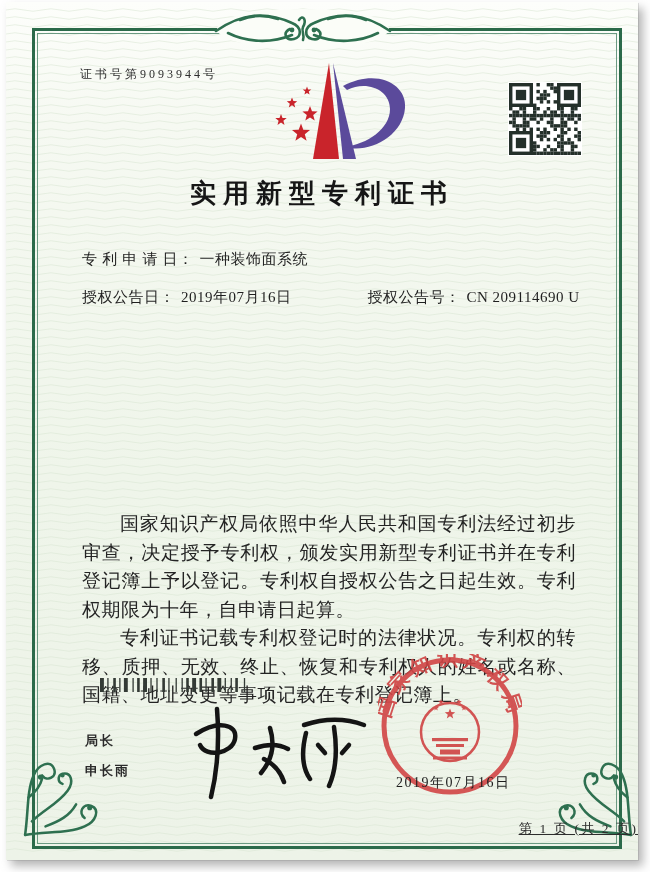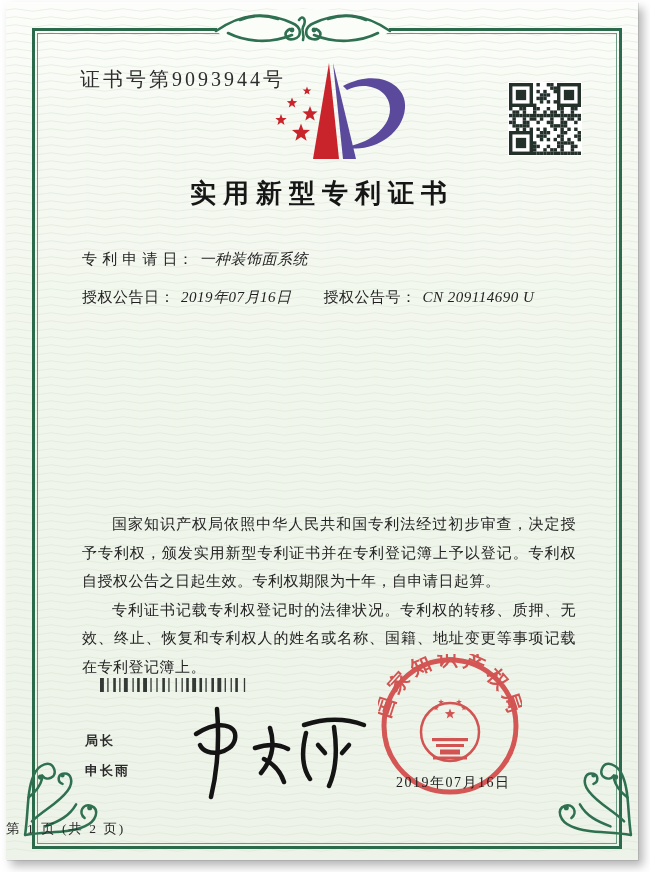--- a/index.html
+++ b/index.html
@@ -13,40 +13,40 @@
     background:linear-gradient(180deg,#fdfefb 0%,#f6f9f2 14%,#eff5ea 55%,#edf3e8 100%);
     box-shadow:5px 6px 9px rgba(110,110,110,.5),1px 1px 0 #e4e4e4;
   }
   #waves{position:absolute;left:0;top:0;width:632px;height:858px;opacity:.55;pointer-events:none;}
   .frame{position:absolute;left:26px;top:26px;width:584px;height:815px;border:3px solid #2b6a4a;}
   .frame-inner{position:absolute;inset:2px;border:1px solid #6a9a82;}
   .fl{position:absolute;color:#2e7050;}
   .fl-bl{left:14px;top:736px;width:102px;height:102px;}
   .fl-br{left:528px;top:736px;width:102px;height:102px;transform:scaleX(-1);}
   .top-orn{position:absolute;left:206px;top:0px;width:182px;height:52px;color:#2e7050;}
-  .cert-no{position:absolute;left:74px;top:64px;font-size:20px;letter-spacing:3px;color:#2d2d2d;}
+  .cert-no{position:absolute;left:74px;top:64px;font-size:12px;letter-spacing:3px;color:#2d2d2d;}
   .logo{position:absolute;left:249px;top:58px;width:160px;height:108px;}
   .qr{position:absolute;left:502px;top:80px;width:72px;height:72px;background:#fff;padding:1px;}
   .title{position:absolute;left:0;top:174px;width:100%;text-align:center;
     font-size:26px;font-weight:bold;letter-spacing:7px;color:#161616;}
   .fields{position:absolute;left:76px;top:246px;width:500px;font-size:15px;}
   .frow{height:38px;line-height:22px;white-space:nowrap;letter-spacing:.5px;}
   .flabel{display:inline-block;width:96px;text-align:justify;text-align-last:justify;vertical-align:top;}
-  .fval{margin-left:6px;font-style:italic;}
-  .grant2{margin-left:32px;}
-  .paras{position:absolute;left:76px;top:508px;width:494px;font-size:15px;line-height:28.5px;
+  .fval{margin-left:6px;}
+  .grant2{margin-left:76px;}
+  .paras{position:absolute;left:76px;top:508px;width:494px;font-size:19px;line-height:28.5px;
     text-align:justify;letter-spacing:.5px;color:#242424;}
   .paras p{margin:0;text-indent:2em;}
   .barcode{position:absolute;left:94px;top:676px;width:148px;height:14px;}
   .seal{position:absolute;left:372px;top:652px;width:144px;height:144px;opacity:.9;}
   .seal-date{position:absolute;left:390px;top:772px;width:150px;font-size:14px;letter-spacing:1.5px;color:#1d1d1d;}
   .signer{position:absolute;left:79px;top:724px;font-family:"Liberation Sans","DejaVu Sans",sans-serif;
     font-size:13px;font-weight:600;color:#2a2a2a;line-height:30px;letter-spacing:2px;}
   .signature{position:absolute;left:172px;top:700px;width:200px;height:100px;}
-  .footer{position:absolute;left:0;top:818px;width:100%;text-align:left;font-size:13.5px;letter-spacing:2px;color:#2d2d2d;}
+  .footer{position:absolute;left:0;top:818px;width:100%;text-align:right;font-size:13.5px;letter-spacing:2px;color:#2d2d2d;text-decoration:underline;}
 </style>
 </head>
 <body>
 
 <div class="paper">
 
   <svg id="waves" viewBox="0 0 632 858">
       <path d="M0 8q9 -2.5 18 0 t18 0q9 -2.5 18 0 t18 0q9 -2.5 18 0 t18 0q9 -2.5 18 0 t18 0q9 -2.5 18 0 t18 0q9 -2.5 18 0 t18 0q9 -2.5 18 0 t18 0q9 -2.5 18 0 t18 0q9 -2.5 18 0 t18 0q9 -2.5 18 0 t18 0q9 -2.5 18 0 t18 0q9 -2.5 18 0 t18 0q9 -2.5 18 0 t18 0q9 -2.5 18 0 t18 0q9 -2.5 18 0 t18 0q9 -2.5 18 0 t18 0q9 -2.5 18 0 t18 0q9 -2.5 18 0 t18 0" fill="none" stroke="#d9e6d3" stroke-width="1"></path>
       <path d="M0 16q9 -2.5 18 0 t18 0q9 -2.5 18 0 t18 0q9 -2.5 18 0 t18 0q9 -2.5 18 0 t18 0q9 -2.5 18 0 t18 0q9 -2.5 18 0 t18 0q9 -2.5 18 0 t18 0q9 -2.5 18 0 t18 0q9 -2.5 18 0 t18 0q9 -2.5 18 0 t18 0q9 -2.5 18 0 t18 0q9 -2.5 18 0 t18 0q9 -2.5 18 0 t18 0q9 -2.5 18 0 t18 0q9 -2.5 18 0 t18 0q9 -2.5 18 0 t18 0q9 -2.5 18 0 t18 0q9 -2.5 18 0 t18 0" fill="none" stroke="#d9e6d3" stroke-width="1"></path>
       <path d="M0 24q9 -2.5 18 0 t18 0q9 -2.5 18 0 t18 0q9 -2.5 18 0 t18 0q9 -2.5 18 0 t18 0q9 -2.5 18 0 t18 0q9 -2.5 18 0 t18 0q9 -2.5 18 0 t18 0q9 -2.5 18 0 t18 0q9 -2.5 18 0 t18 0q9 -2.5 18 0 t18 0q9 -2.5 18 0 t18 0q9 -2.5 18 0 t18 0q9 -2.5 18 0 t18 0q9 -2.5 18 0 t18 0q9 -2.5 18 0 t18 0q9 -2.5 18 0 t18 0q9 -2.5 18 0 t18 0q9 -2.5 18 0 t18 0" fill="none" stroke="#d9e6d3" stroke-width="1"></path>

